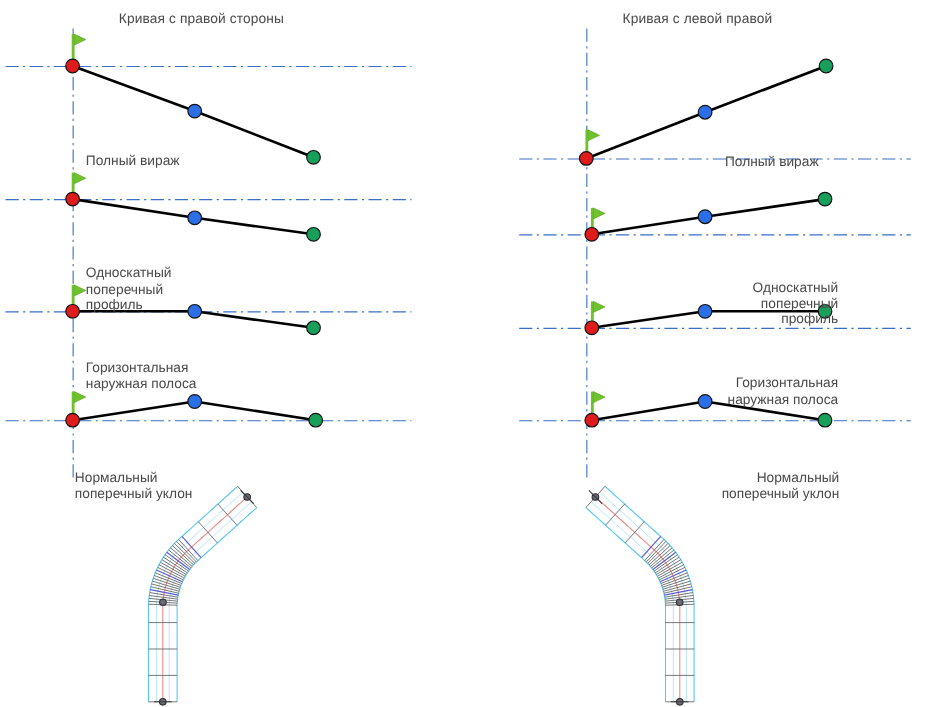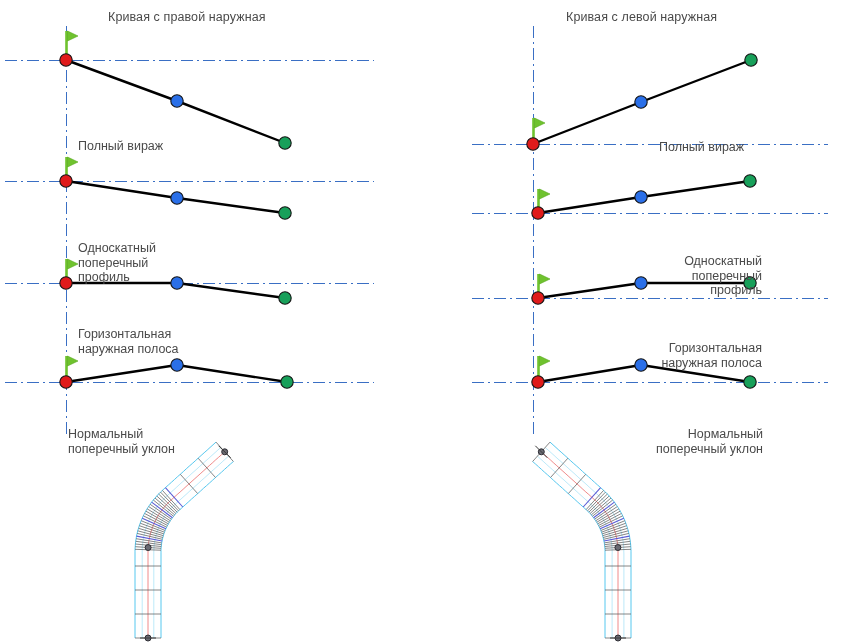--- a/index.html
+++ b/index.html
@@ -44,22 +44,22 @@
     margin-top: 35px;
   }
   .lbl.left-al  { text-align: left; }
   .lbl.right-al { text-align: right; }
 </style>
 </head>
 <body>
 
 <div id="stage">
 
-  <div class="panel-title" style="left:108px; top:10px;">Кривая с правой наружная</div>
-  <div class="panel-title" style="left:566px; top:10px;">Кривая с левой наружная</div>
+  <div class="panel-title" style="left:108px; top:10px;">Кривая с правой стороны</div>
+  <div class="panel-title" style="left:566px; top:10px;">Кривая с левой правой</div>
 
   <svg class="diagram-svg" viewBox="0 0 841 643" xmlns="http://www.w3.org/2000/svg">
     <defs>
       <g id="flagGlyph">
         <polygon points="0,0 11,4.5 0,9" fill="#6fc22e" stroke="#4f9a1c" stroke-width="0.6"></polygon>
       </g>
     </defs>
     <g id="vector-layer">
         <g>
           <line x1="66.5" y1="26" x2="66.5" y2="438" stroke="#3a6fc4" stroke-width="1" stroke-dasharray="12,4,2,4"></line>

